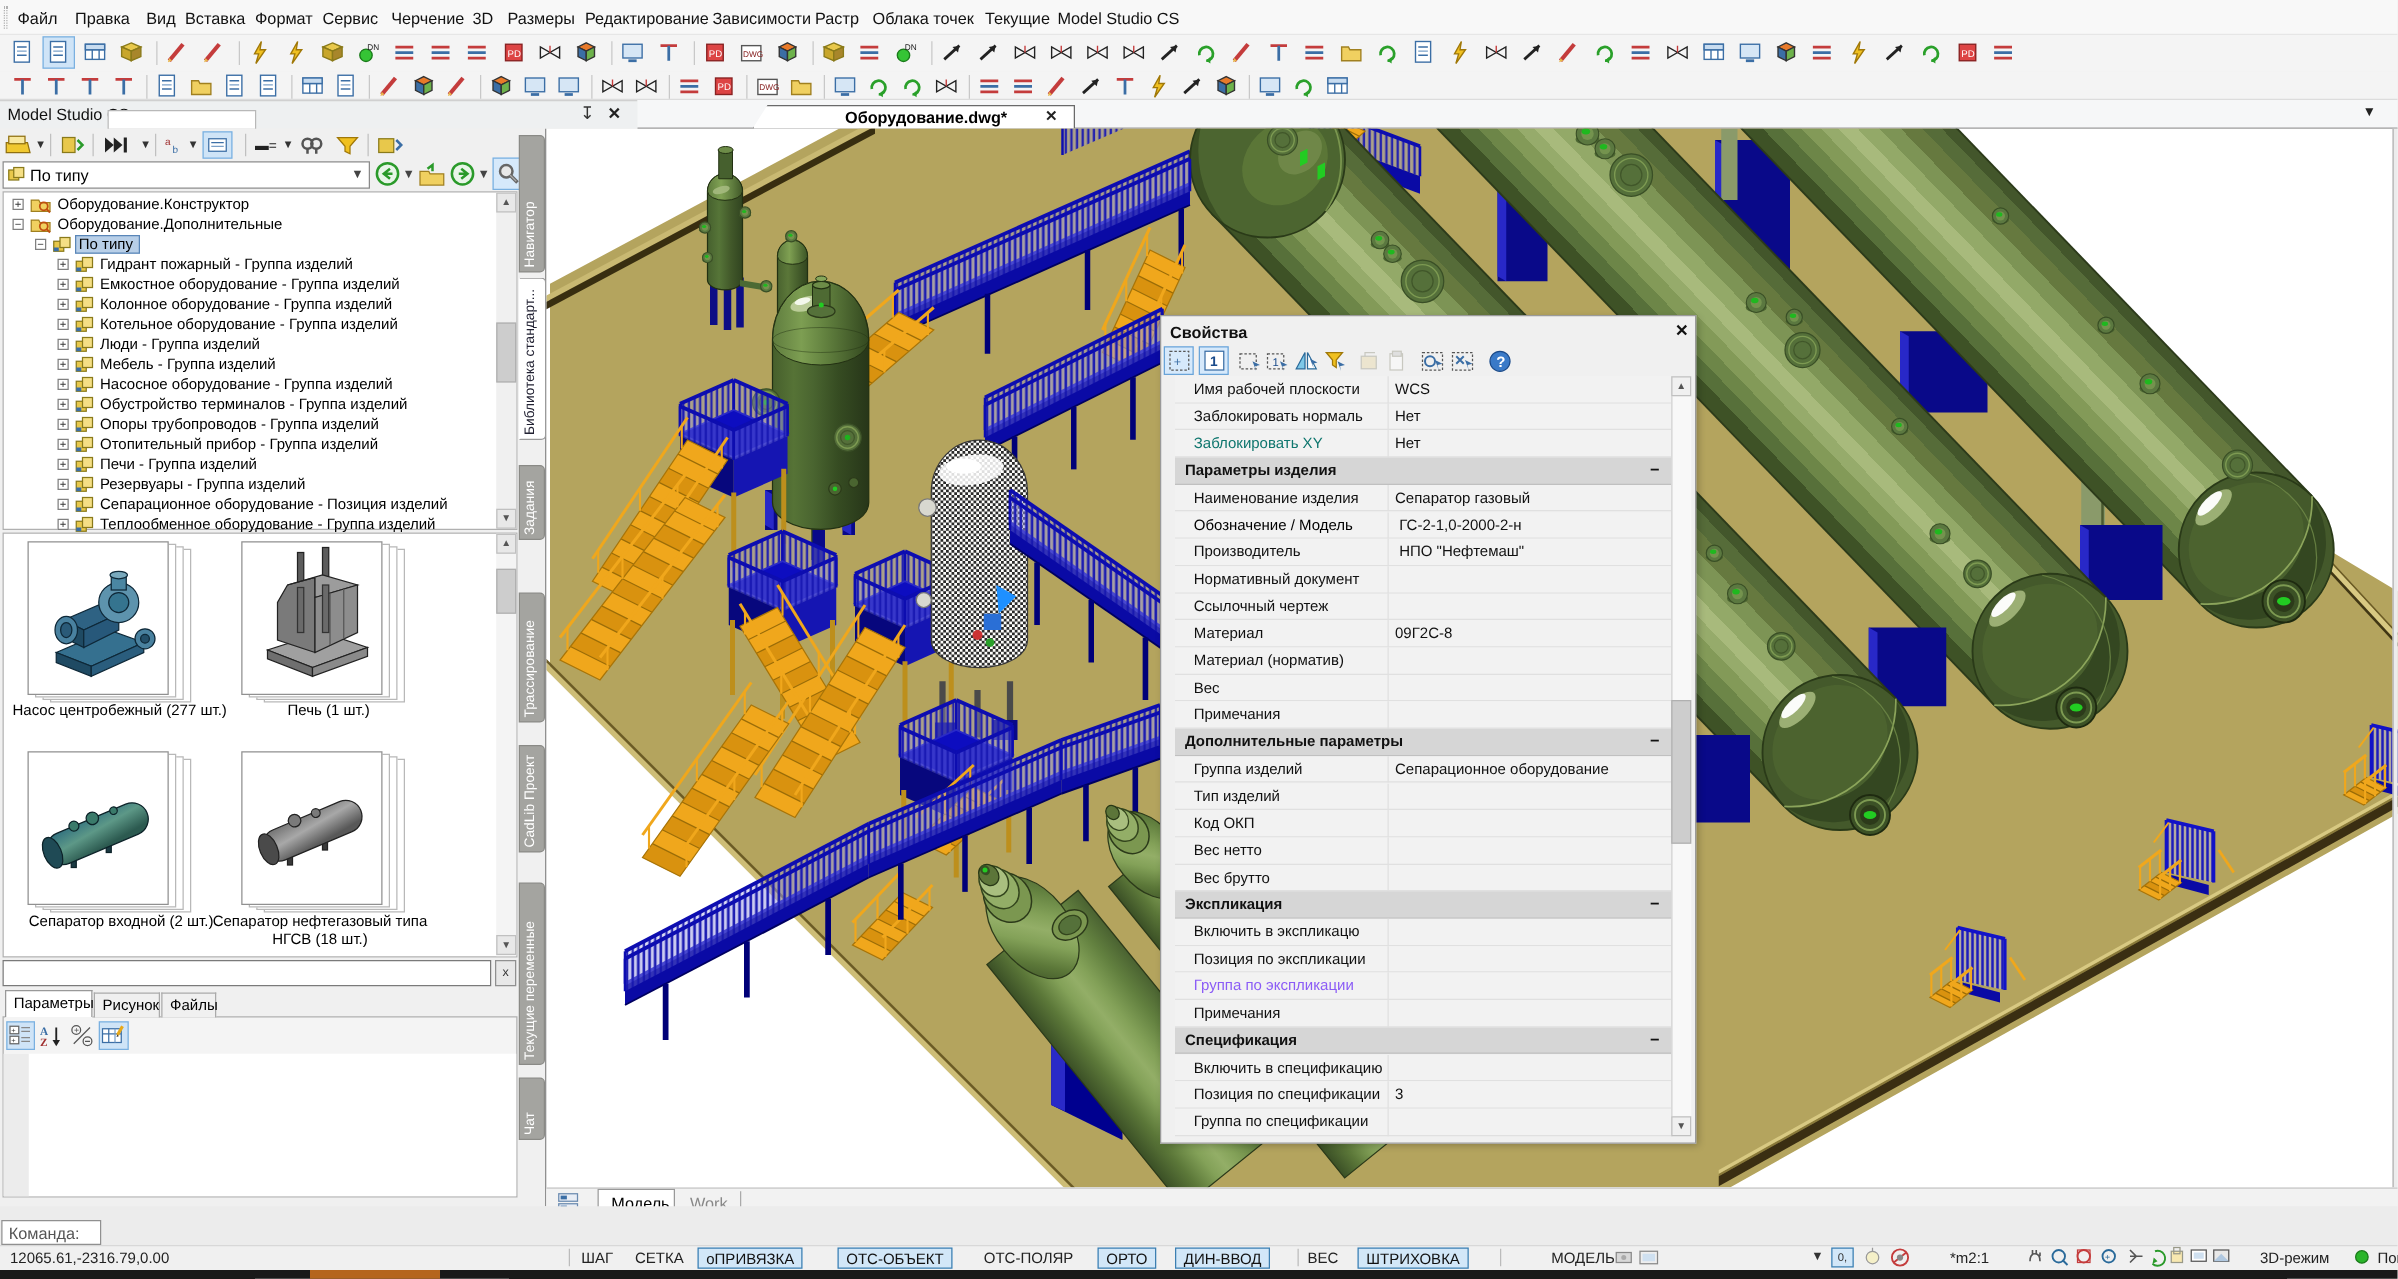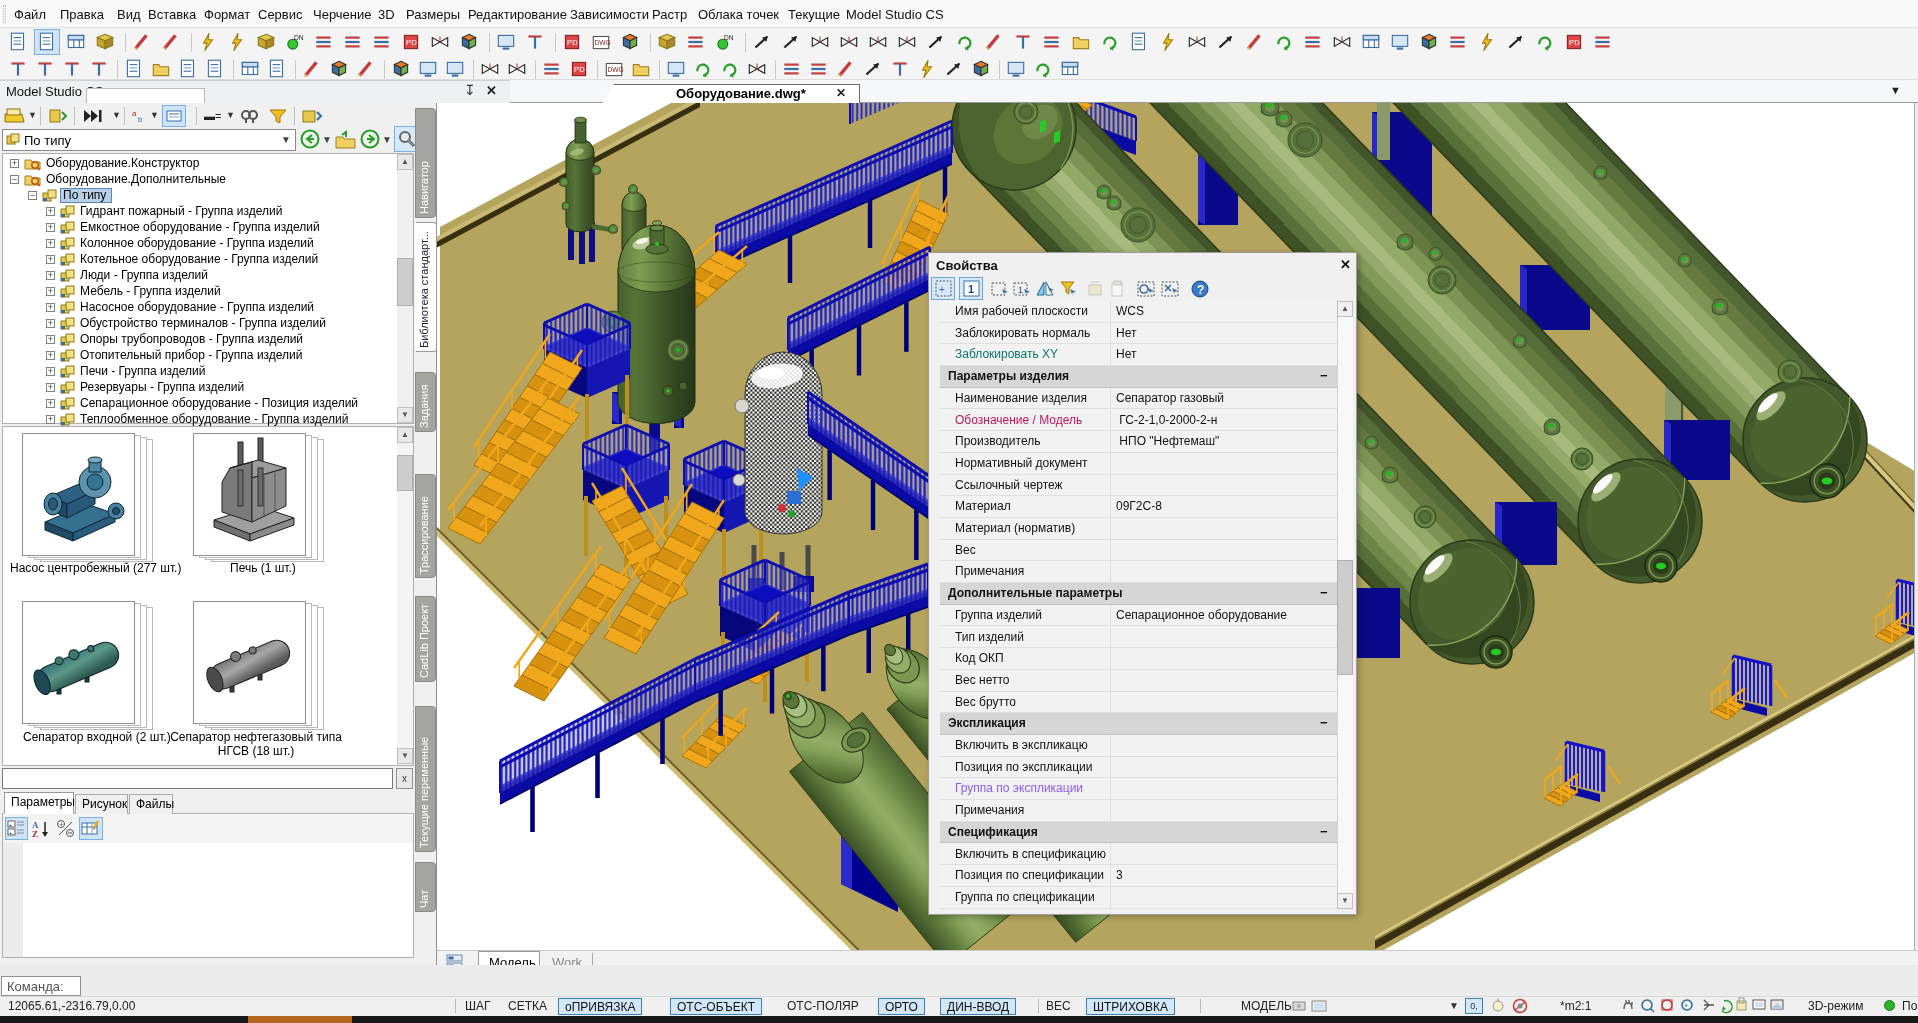--- a/index.html
+++ b/index.html
@@ -1722,21 +1722,21 @@
 <span class="txt" style="left:1116px;top:347.4px;font-size:12px;color:#111;">Нет</span>
 <div class="abs" style="left:940px;top:366.1px;width:397px;height:21.7px;background:#d6d6d6;border-bottom:1px solid #c0c0c0;"></div>
 <span class="txt" style="left:948px;top:369.1px;font-size:12px;font-weight:bold;color:#111;">Параметры изделия</span>
 <span class="txt" style="left:1320px;top:368.1px;font-size:13px;font-weight:bold;color:#111;">−</span>
 <div class="abs" style="left:940px;top:387.8px;width:397px;height:21.7px;background:#f2f2f2;border-bottom:1px solid #e0e0e0;"></div>
 <div class="abs" style="left:1110px;top:387.8px;width:1px;height:21.7px;background:#e0e0e0;"></div>
 <span class="txt" style="left:955px;top:390.8px;font-size:12px;color:#111;">Наименование изделия</span>
 <span class="txt" style="left:1116px;top:390.8px;font-size:12px;color:#111;">Сепаратор газовый</span>
 <div class="abs" style="left:940px;top:409.5px;width:397px;height:21.7px;background:#f2f2f2;border-bottom:1px solid #e0e0e0;"></div>
 <div class="abs" style="left:1110px;top:409.5px;width:1px;height:21.7px;background:#e0e0e0;"></div>
-<span class="txt" style="left:955px;top:413px;font-size:12px;color:#be185d;">Обозначение / Модель</span>
+<span class="txt" style="left:955px;top:413px;font-size:12px;color:#000000;">Обозначение / Модель</span>
 <span class="txt" style="left:1116px;top:412.5px;font-size:12px;color:#111;">&nbsp;ГС-2-1,0-2000-2-н</span>
 <div class="abs" style="left:940px;top:431.2px;width:397px;height:21.7px;background:#f2f2f2;border-bottom:1px solid #e0e0e0;"></div>
 <div class="abs" style="left:1110px;top:431.2px;width:1px;height:21.7px;background:#e0e0e0;"></div>
 <span class="txt" style="left:955px;top:434.2px;font-size:12px;color:#111;">Производитель</span>
 <span class="txt" style="left:1116px;top:434.2px;font-size:12px;color:#111;">&nbsp;НПО "Нефтемаш"</span>
 <div class="abs" style="left:940px;top:452.9px;width:397px;height:21.7px;background:#f2f2f2;border-bottom:1px solid #e0e0e0;"></div>
 <div class="abs" style="left:1110px;top:452.9px;width:1px;height:21.7px;background:#e0e0e0;"></div>
 <span class="txt" style="left:955px;top:455.9px;font-size:12px;color:#111;">Нормативный документ</span>
 <div class="abs" style="left:940px;top:474.6px;width:397px;height:21.7px;background:#f2f2f2;border-bottom:1px solid #e0e0e0;"></div>
 <div class="abs" style="left:1110px;top:474.6px;width:1px;height:21.7px;background:#e0e0e0;"></div>

